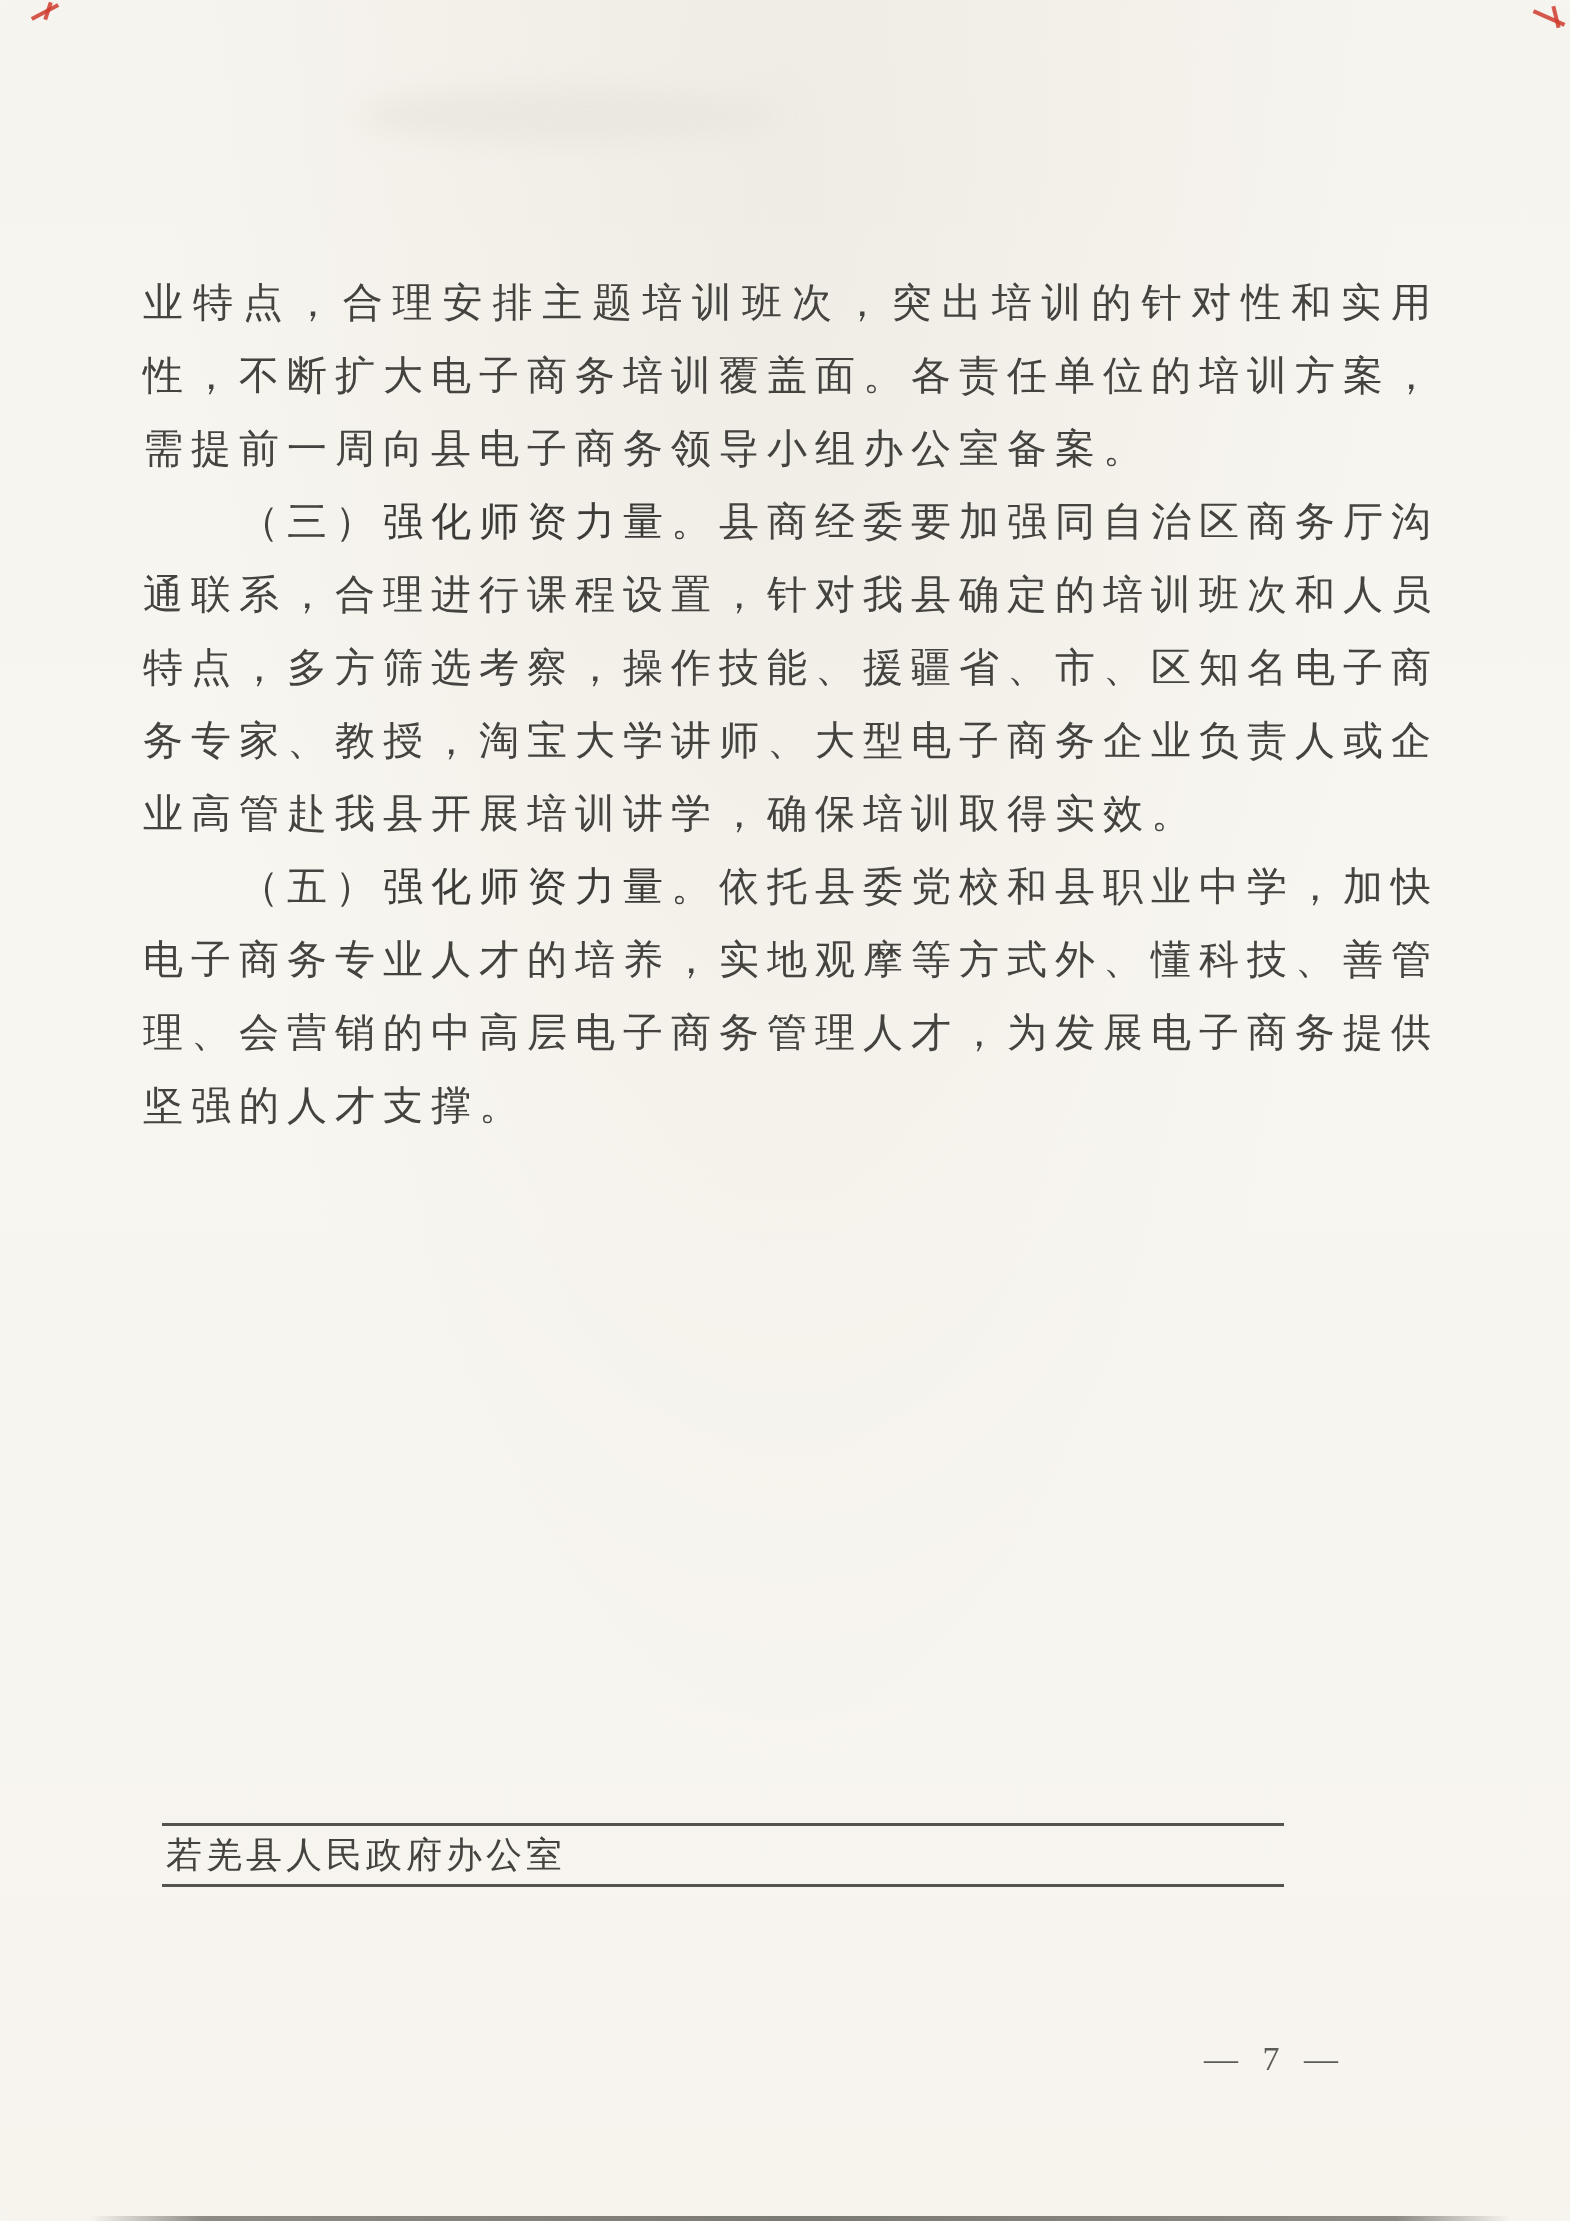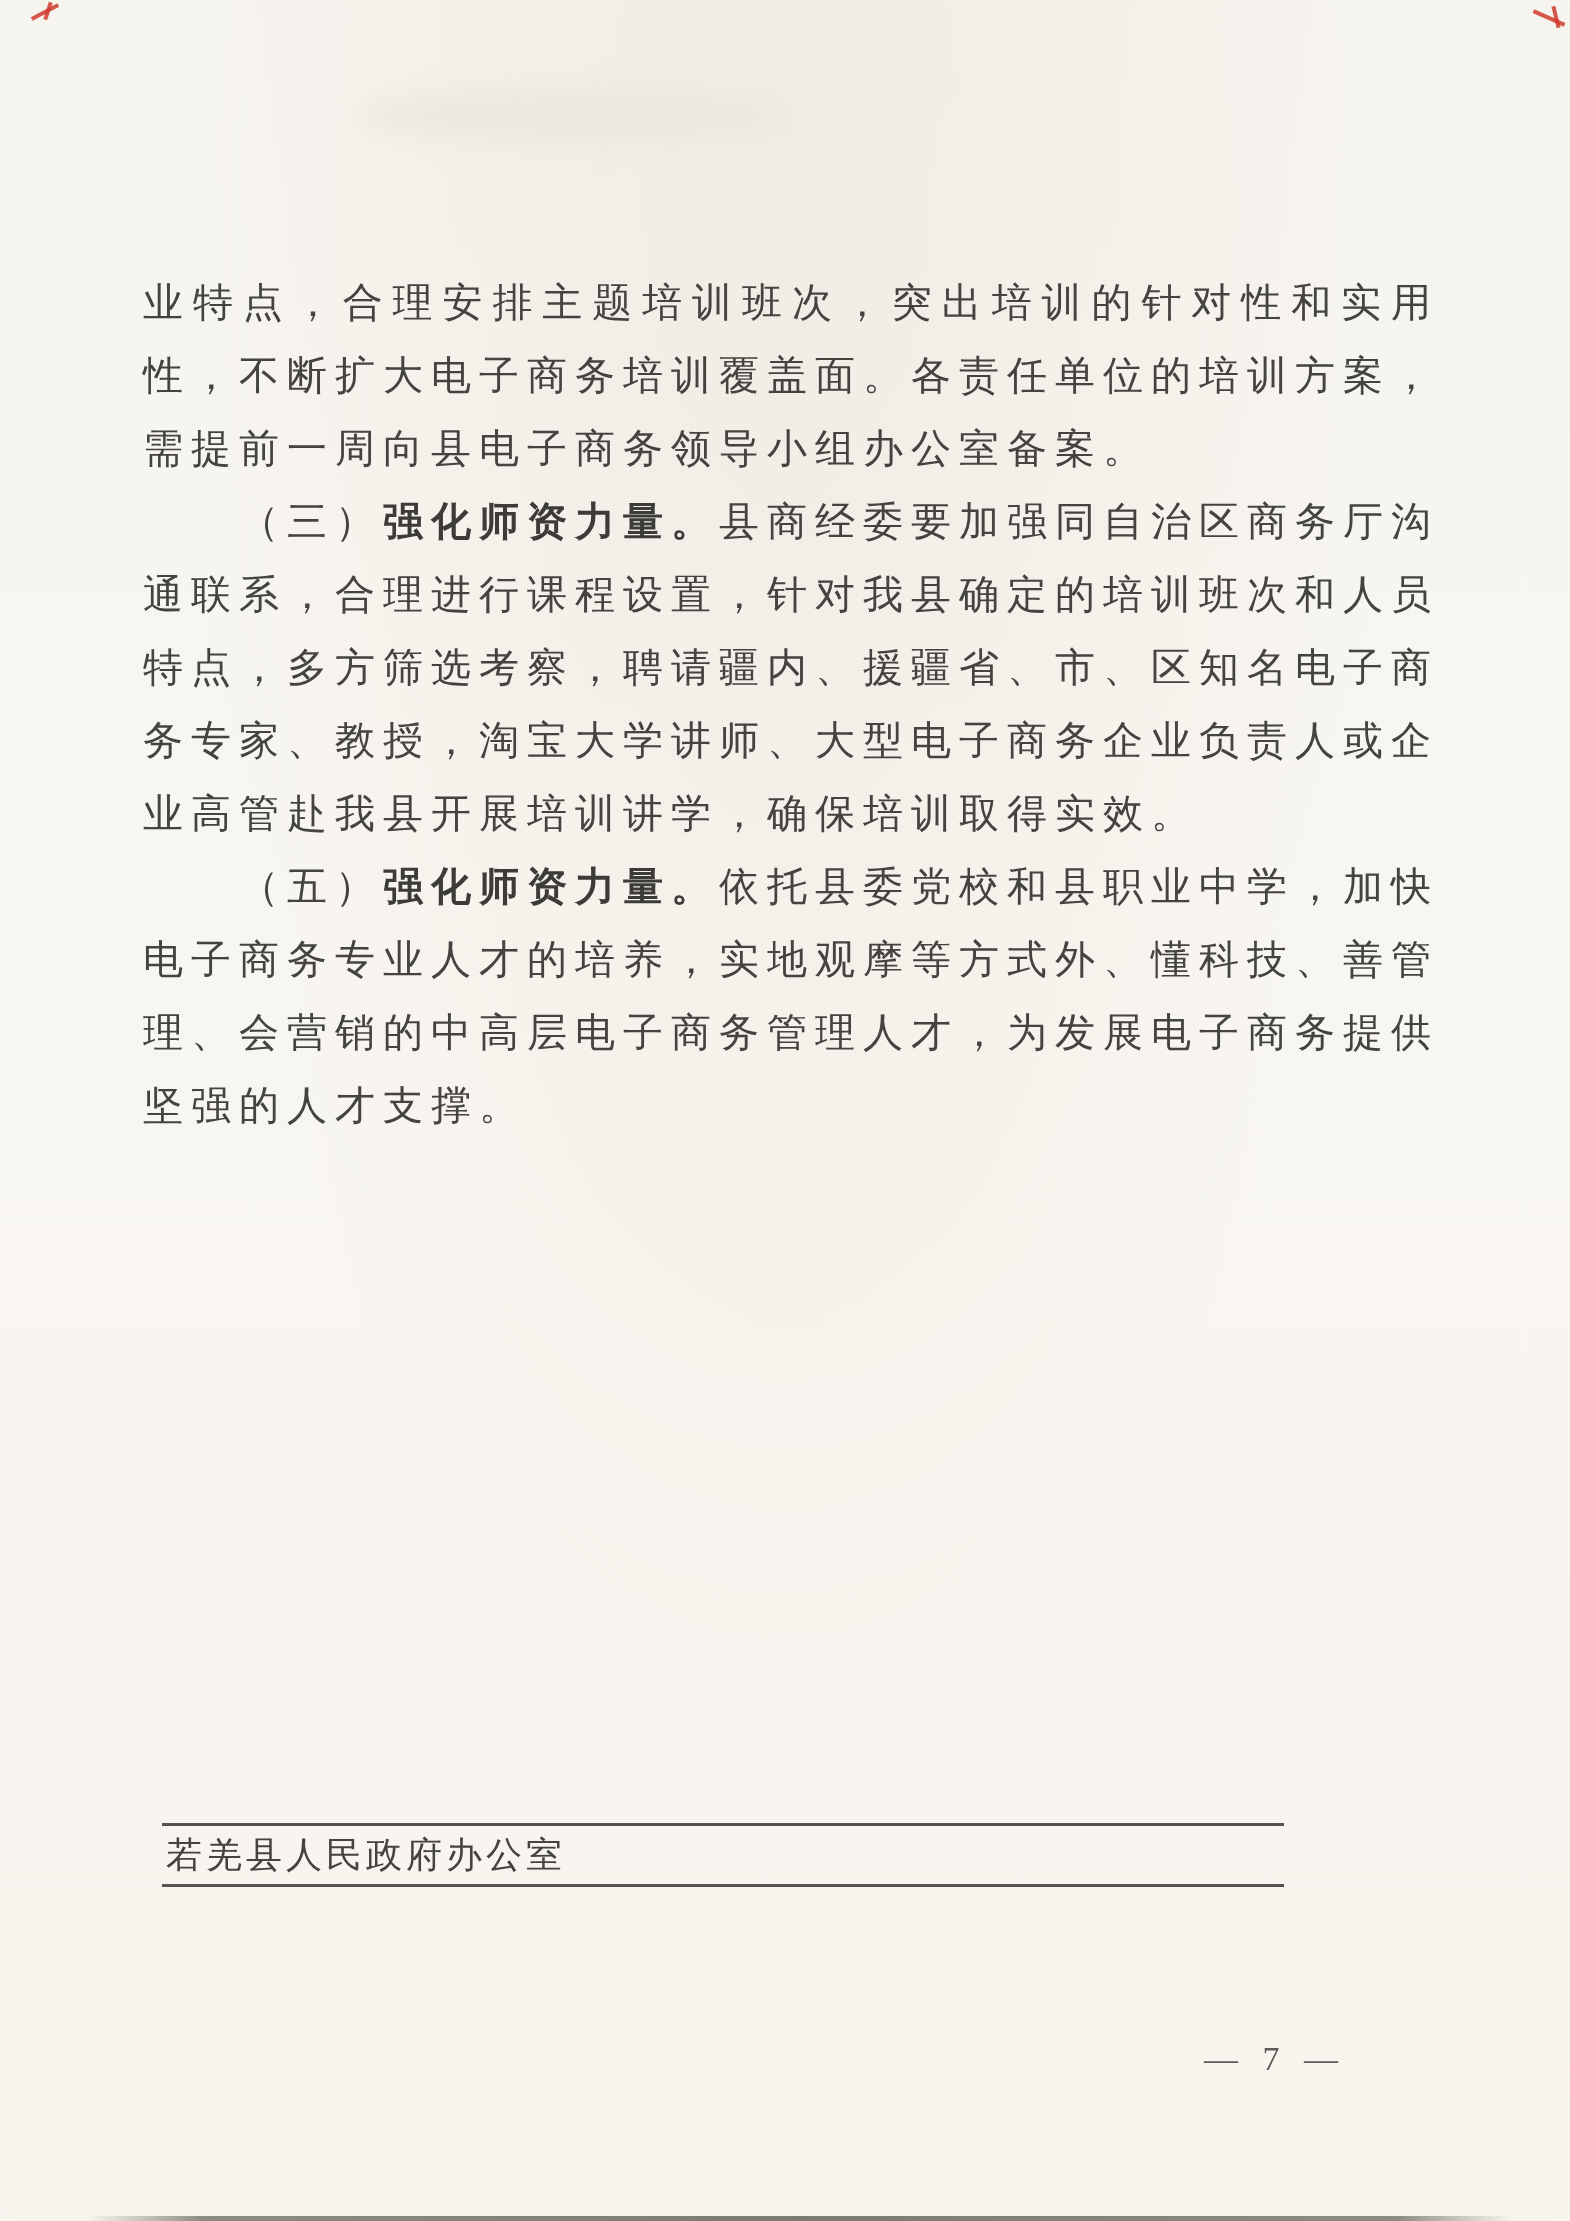--- a/index.html
+++ b/index.html
@@ -66,21 +66,21 @@
     color: #454340;
   }
   .content p {
     margin: 0;
     padding: 0;
   }
   .content p.indent {
     text-indent: 96px;
   }
   .para-head {
-    font-weight: bold;
+    font-weight: normal;
     color: #3d3b38;
   }
   .footer-block {
     position: absolute;
     left: 162px;
     top: 1823px;
     width: 1122px;
     border-top: 3px solid #55534e;
     border-bottom: 3px solid #55534e;
     height: 64px;
@@ -112,21 +112,21 @@
 <div class="paper">
   <div class="bleed"></div>
   <div class="mark-tl-a"></div>
   <div class="mark-tl-b"></div>
   <div class="mark-tr-a"></div>
   <div class="mark-tr-b"></div>
 
   <div class="content">
     <p><span>业特点，合理安排主题培训班次，突出培训的针对性和实用性，不断扩大电子商务培训覆盖面。各责任单位的培训方案，需提前一周向县电子商务领导小组办公室备案。</span></p>
 
-    <p class="indent"><span class="para-num">（三）</span><span class="para-head">强化师资力量。</span><span>县商经委要加强同自治区商务厅沟通联系，合理进行课程设置，针对我县确定的培训班次和人员特点，多方筛选考察，聘请疆内、援疆省、市、区知名电子商务专家、教授，淘宝大学讲师、大型电子商务企业负责人或企业高管赴我县开展培训讲学，确保培训取得实效。</span></p>
+    <p class="indent"><span class="para-num">（三）</span><span class="para-head">强化师资力量。</span><span>县商经委要加强同自治区商务厅沟通联系，合理进行课程设置，针对我县确定的培训班次和人员特点，多方筛选考察，操作技能、援疆省、市、区知名电子商务专家、教授，淘宝大学讲师、大型电子商务企业负责人或企业高管赴我县开展培训讲学，确保培训取得实效。</span></p>
 
 
     <p class="indent"><span class="para-num">（五）</span><span class="para-head">强化师资力量。</span><span>依托县委党校和县职业中学，加快电子商务专业人才的培养，实地观摩等方式外、懂科技、善管理、会营销的中高层电子商务管理人才，为发展电子商务提供坚强的人才支撑。</span></p>
   </div>
 
   <div class="footer-block">
     <span class="footer-left">若羌县人民政府办公室</span>
   </div>
 
   <div class="page-number">— 7 —</div>

